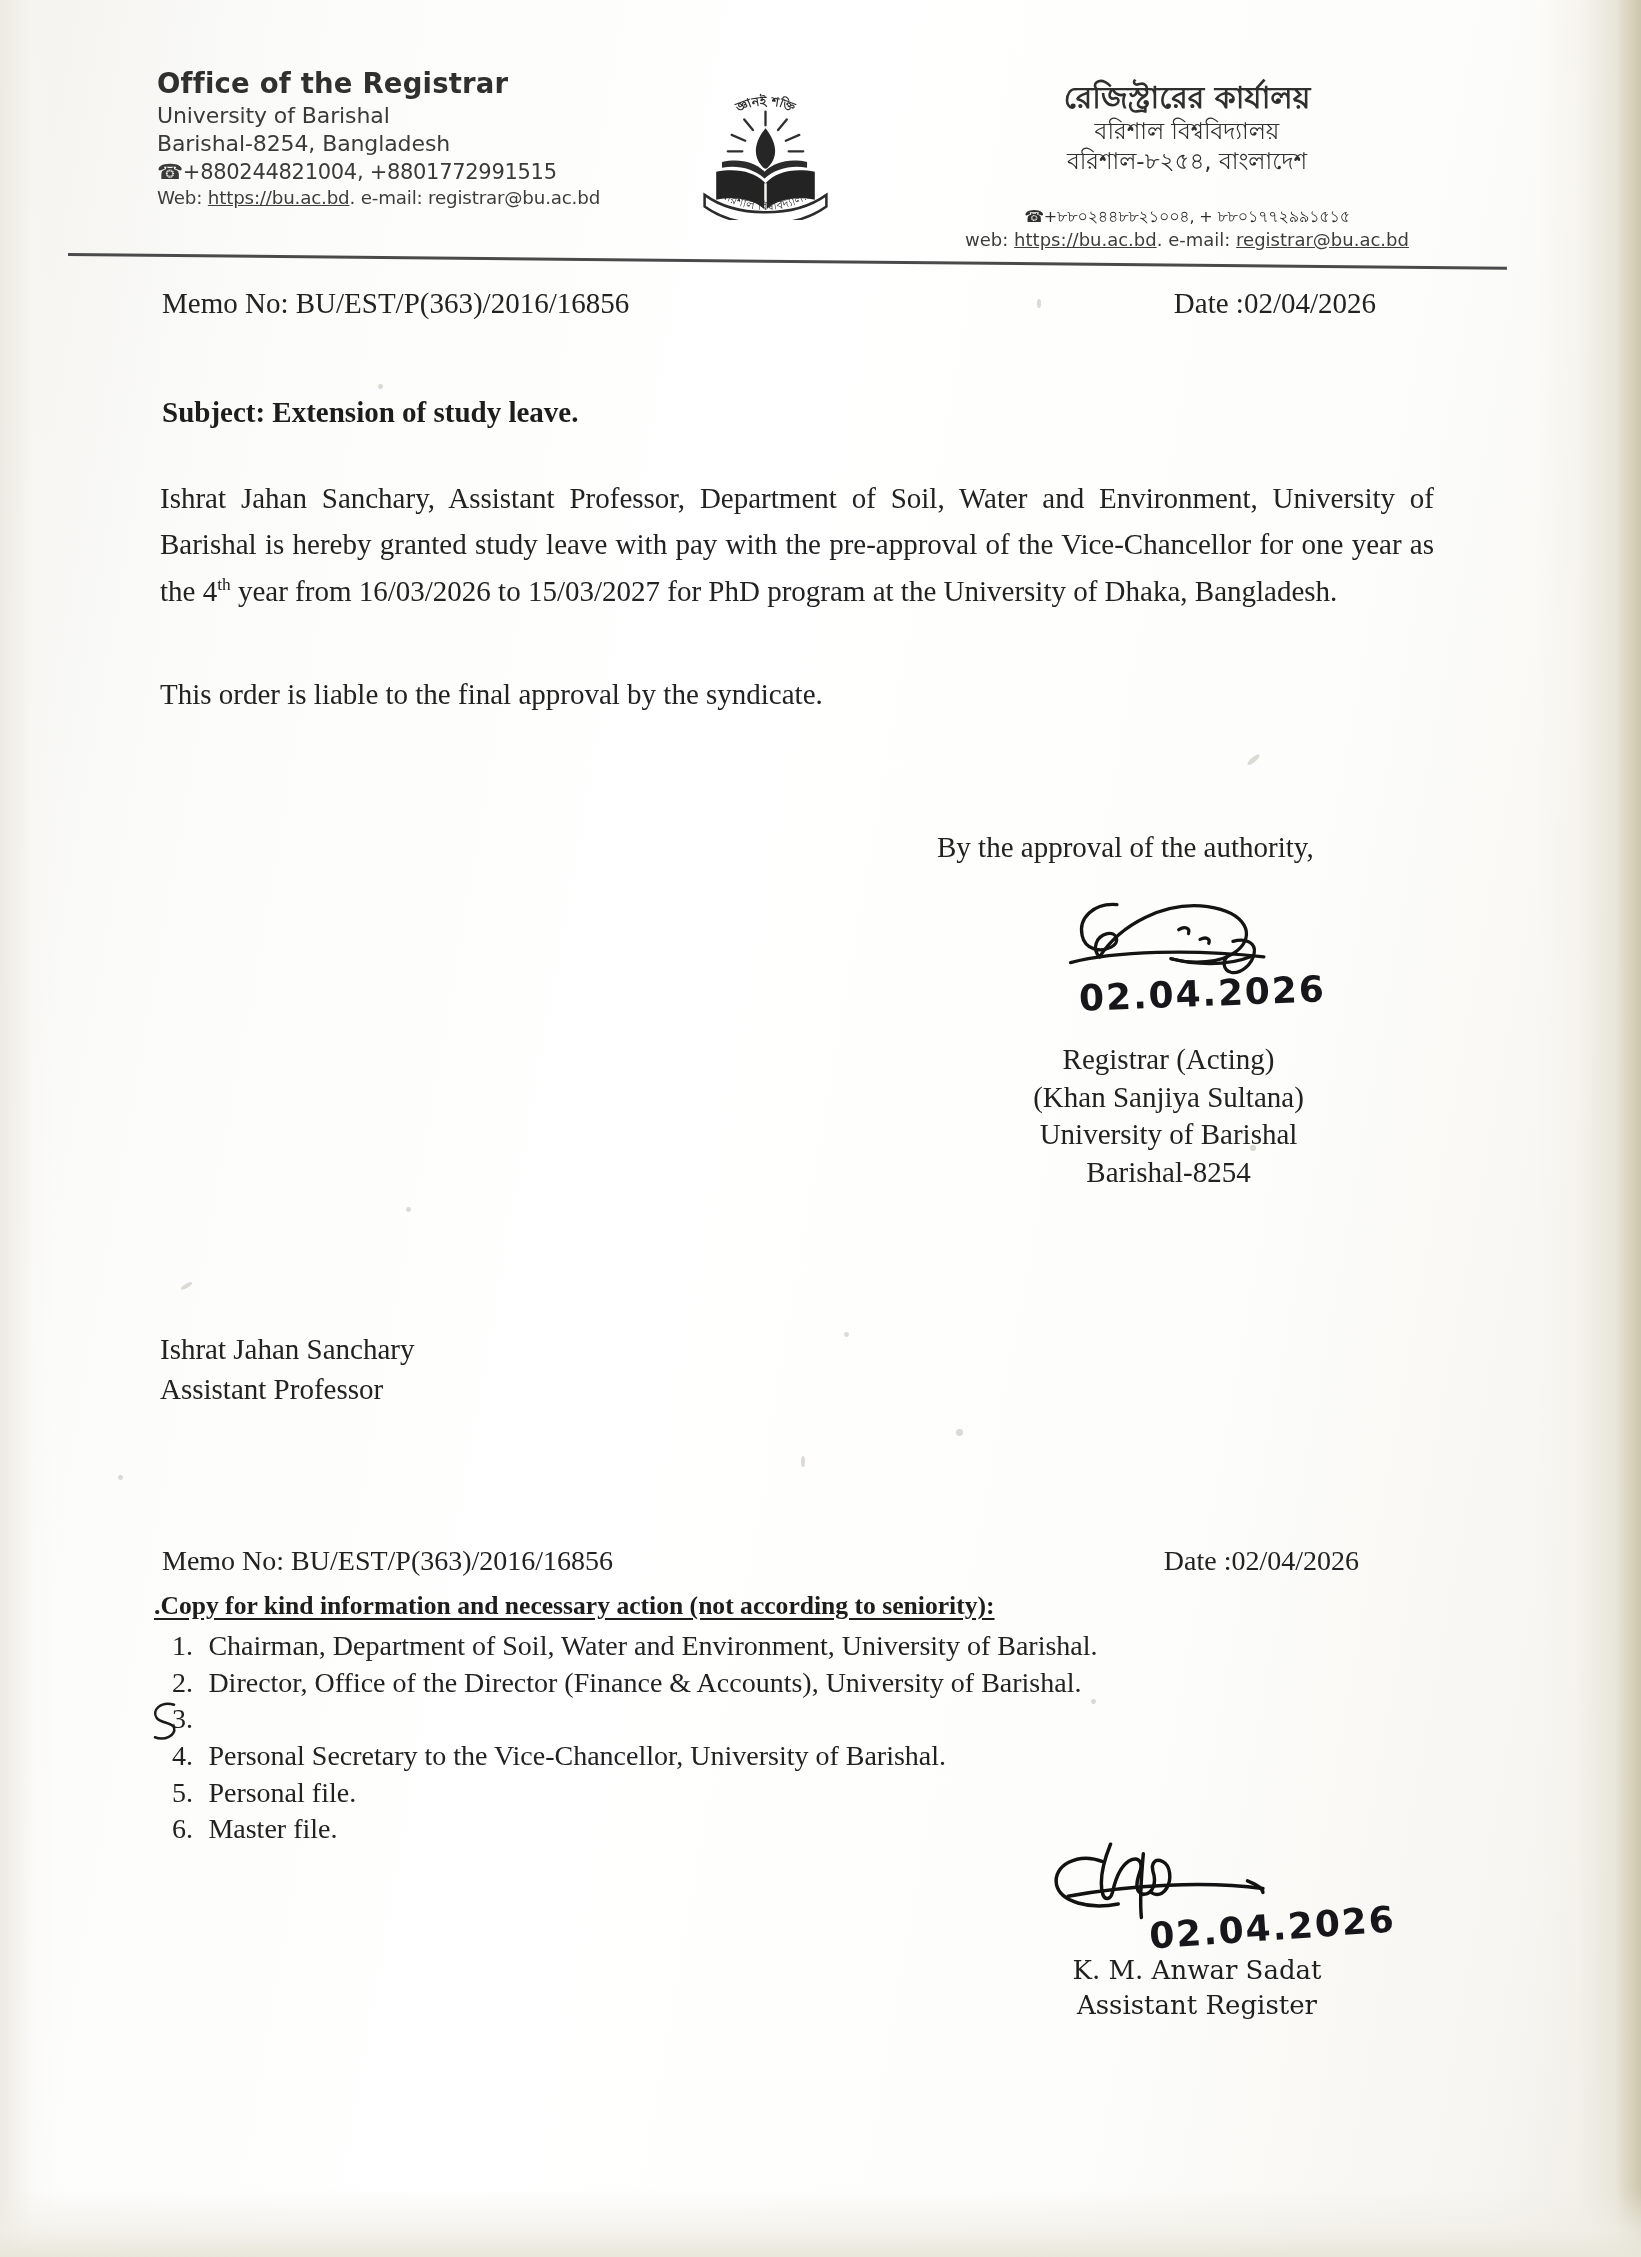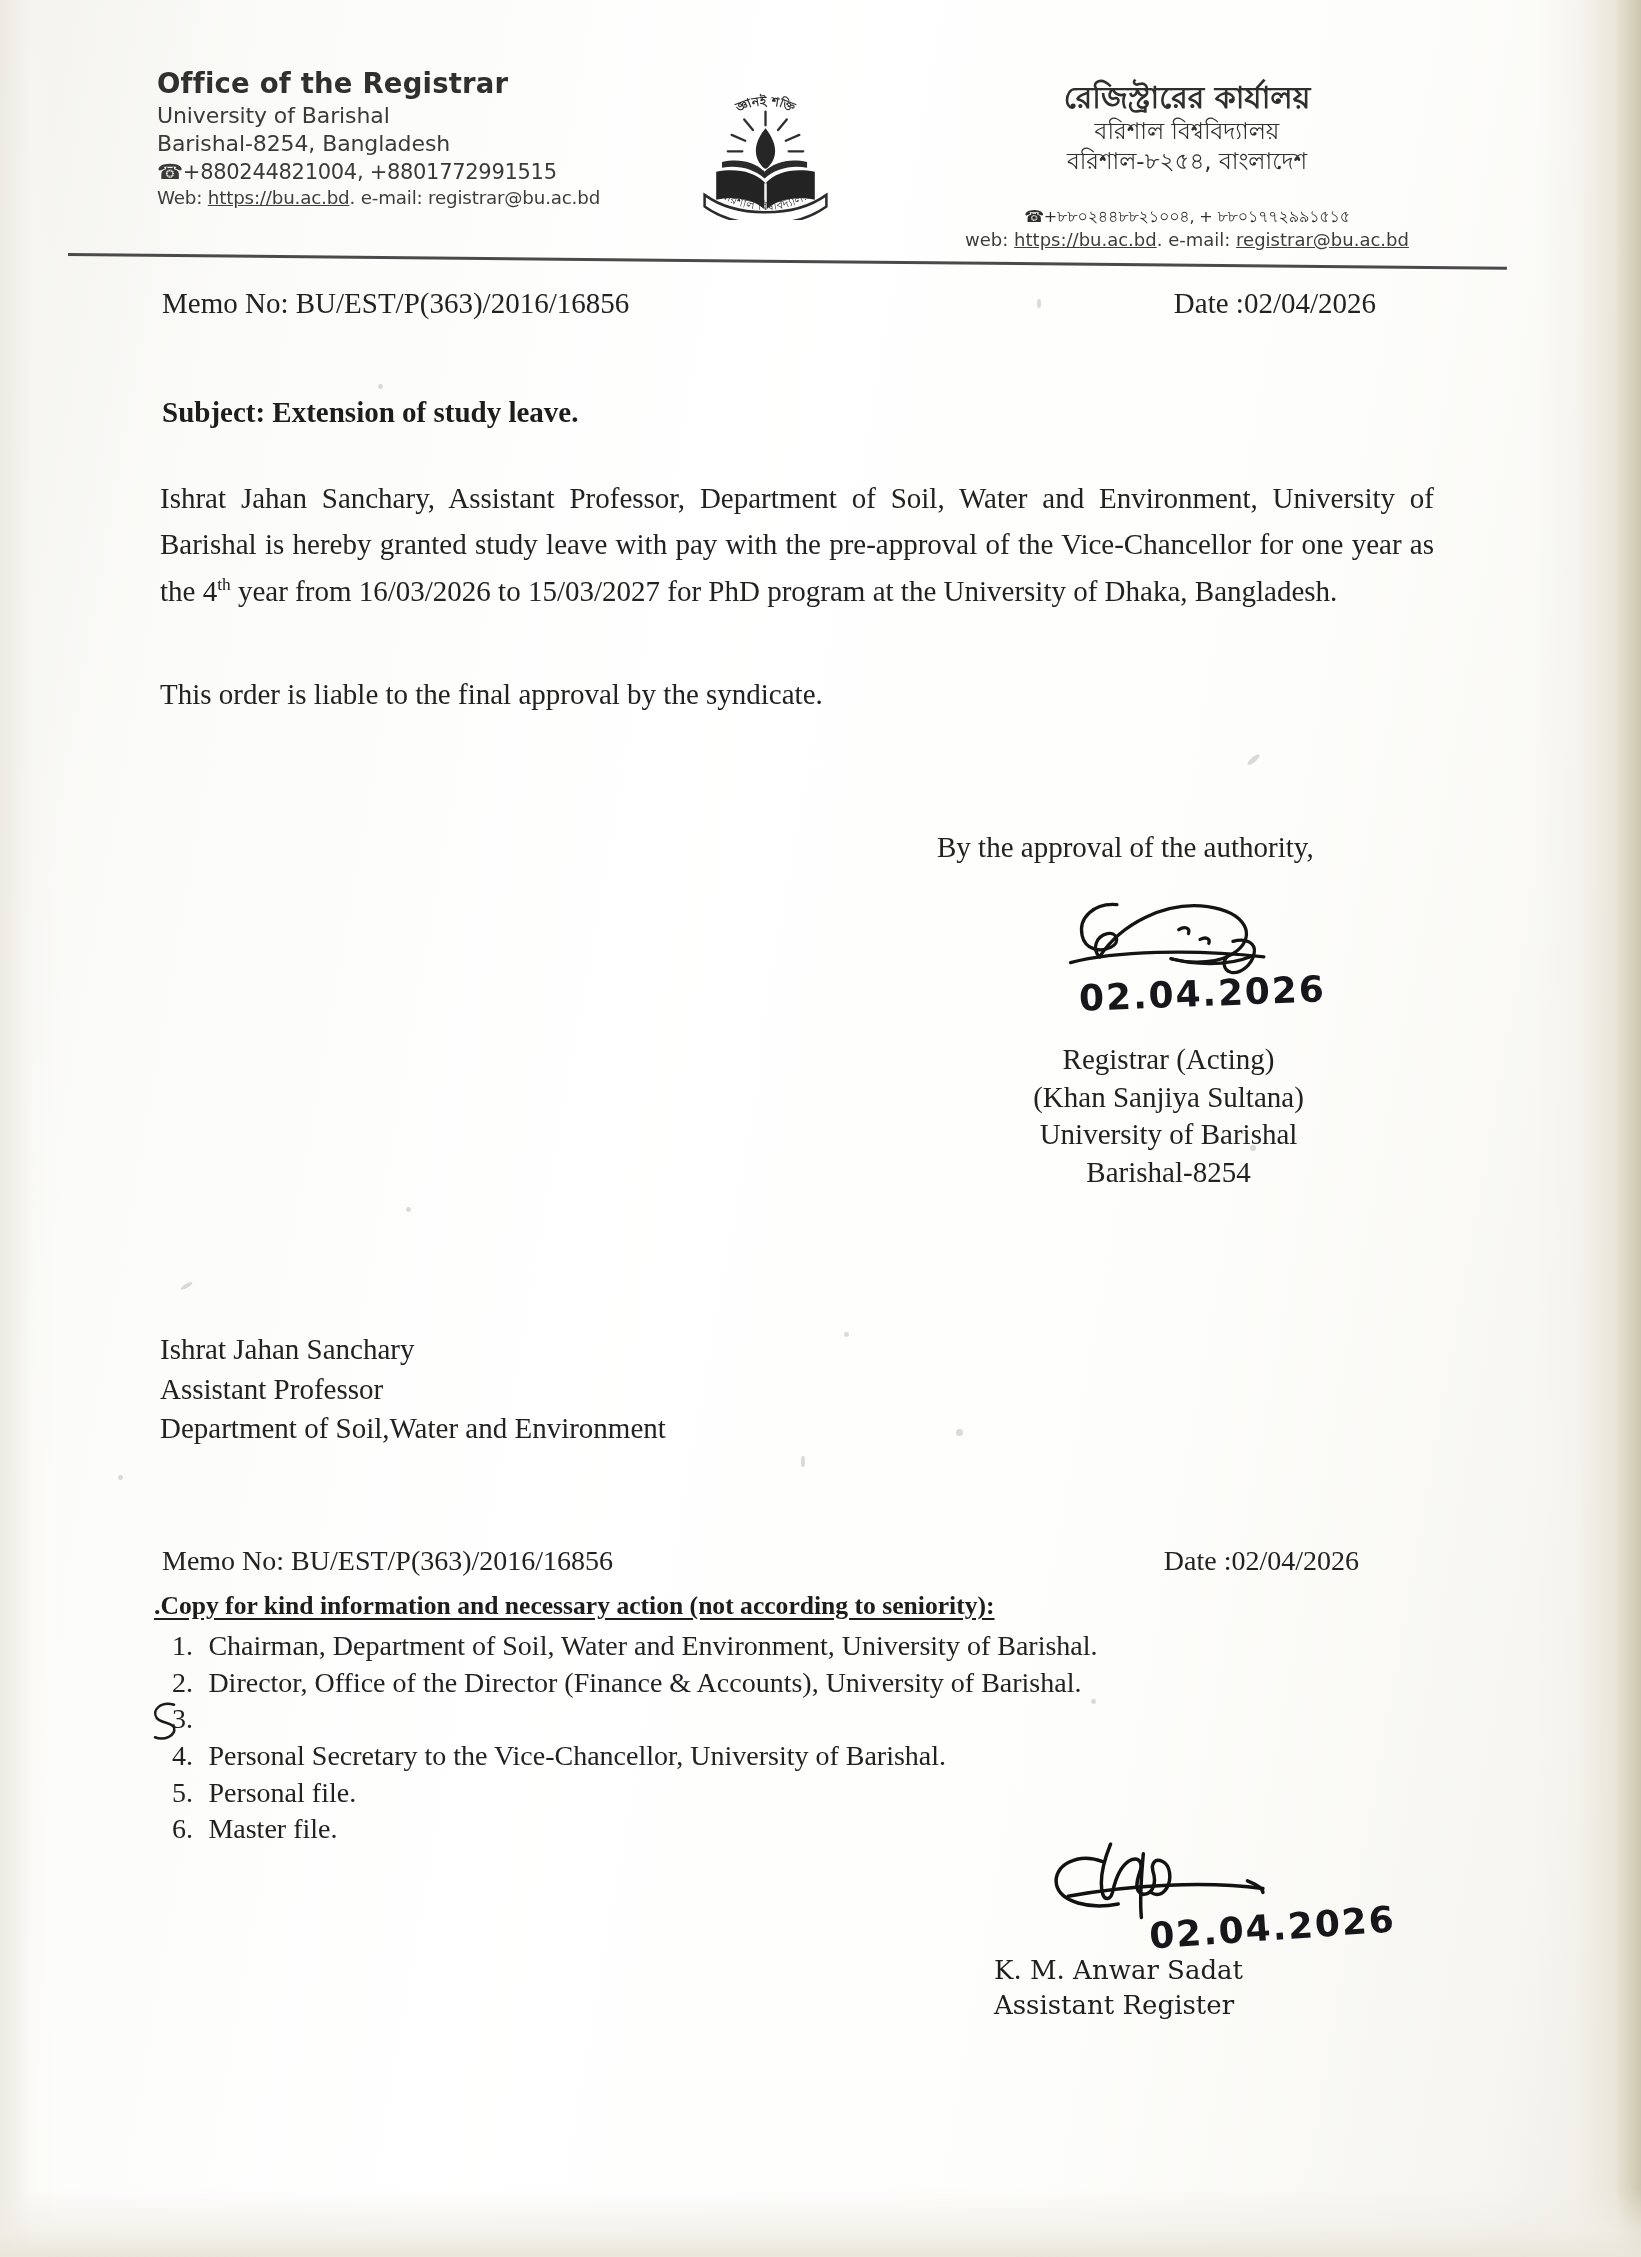--- a/index.html
+++ b/index.html
@@ -294,20 +294,21 @@
     font-weight: bold;
     color: #16161b;
     letter-spacing: 1.9px;
     transform: rotate(-4deg);
   }
   .sigblock2 {
     position: absolute;
     left: 994px;
     top: 1953px;
     width: 406px;
+    text-align: center;
     font-family: "DejaVu Serif", serif;
     font-size: 26px;
     line-height: 1.33;
     color: #1f1f1f;
   }
 </style>
 </head>
 <body>
 
 <div id="page">
@@ -412,21 +413,20 @@
   <div class="sigblock">
     <div>Registrar (Acting)</div>
     <div>(Khan Sanjiya Sultana)</div>
     <div>University of Barishal</div>
     <div>Barishal-8254</div>
   </div>
 
   <div class="recipient">
     <div>Ishrat Jahan Sanchary</div>
     <div>Assistant Professor</div>
-    <div>Department of Soil,Water and Environment</div>
   </div>
 
   <div class="memo-row r2">
     <div>Memo No: BU/EST/P(363)/2016/16856</div>
     <div class="date">Date :02/04/2026</div>
   </div>
 
   <div class="copy-head">.Copy for kind information and necessary action (not according to seniority):</div>
 
   <ul class="copy-list">

